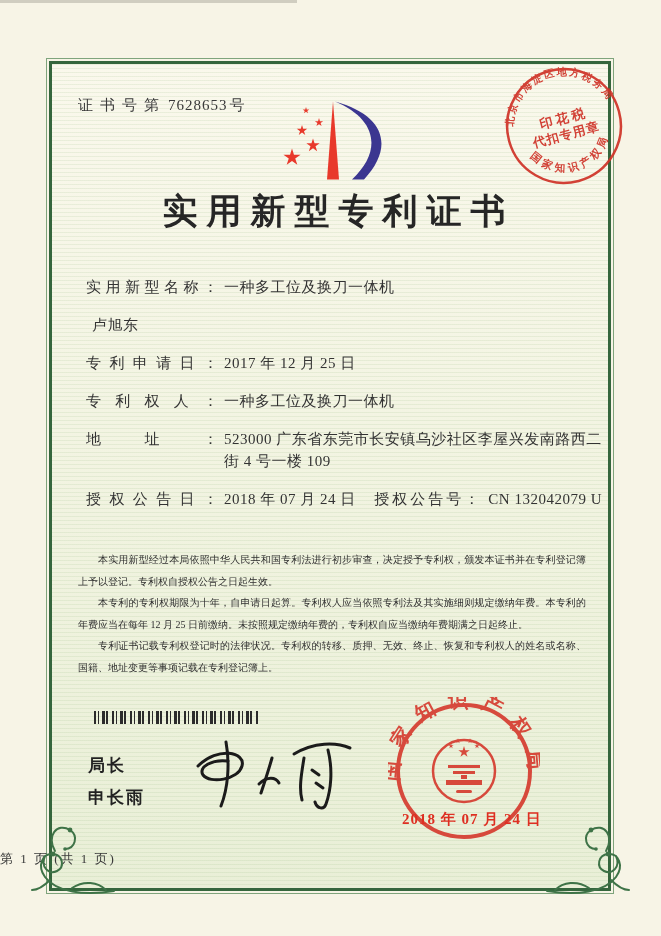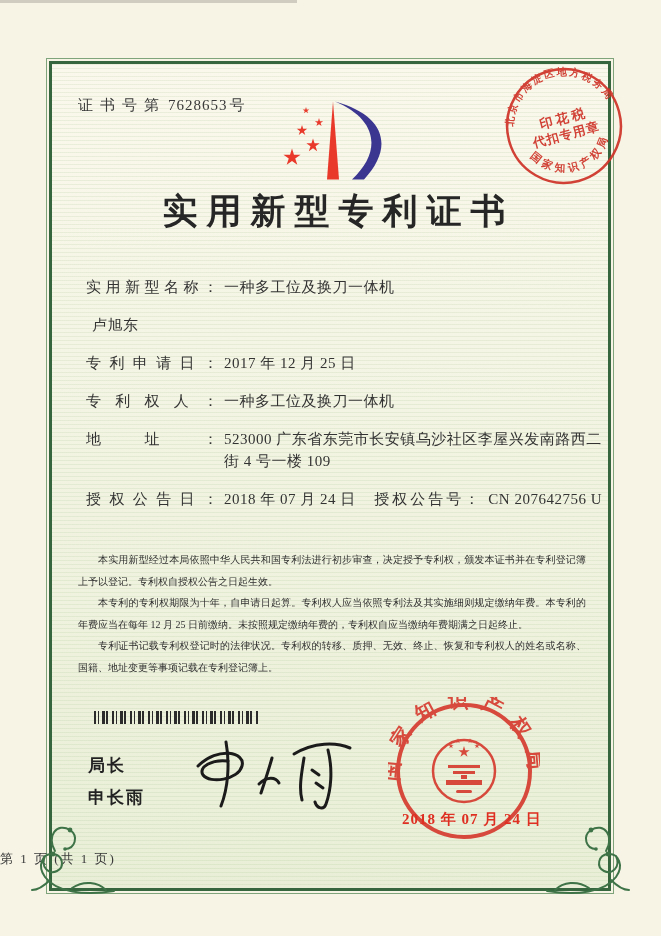--- a/index.html
+++ b/index.html
@@ -143,21 +143,21 @@
   </div>
   <div class="frow">
     <span class="flabel">地址：</span>
     <span class="fvalue addr">523000 广东省东莞市长安镇乌沙社区李屋兴发南路西二街 4 号一楼 109</span>
   </div>
   <div class="frow">
     <span class="flabel">授权公告日：</span>
     <span class="fvalue">2018 年 07 月 24 日</span>
     <span class="grant-right">
       <span class="flabel2">授权公告号：</span>
-      <span class="fvalue">CN 207642756 U</span>
+      <span class="fvalue">CN 132042079 U</span>
     </span>
   </div>
 </div>
 
 <div class="body-text">
   <p>本实用新型经过本局依照中华人民共和国专利法进行初步审查，决定授予专利权，颁发本证书并在专利登记簿上予以登记。专利权自授权公告之日起生效。</p>
   <p>本专利的专利权期限为十年，自申请日起算。专利权人应当依照专利法及其实施细则规定缴纳年费。本专利的年费应当在每年 12 月 25 日前缴纳。未按照规定缴纳年费的，专利权自应当缴纳年费期满之日起终止。</p>
   <p>专利证书记载专利权登记时的法律状况。专利权的转移、质押、无效、终止、恢复和专利权人的姓名或名称、国籍、地址变更等事项记载在专利登记簿上。</p>
 </div>
 

